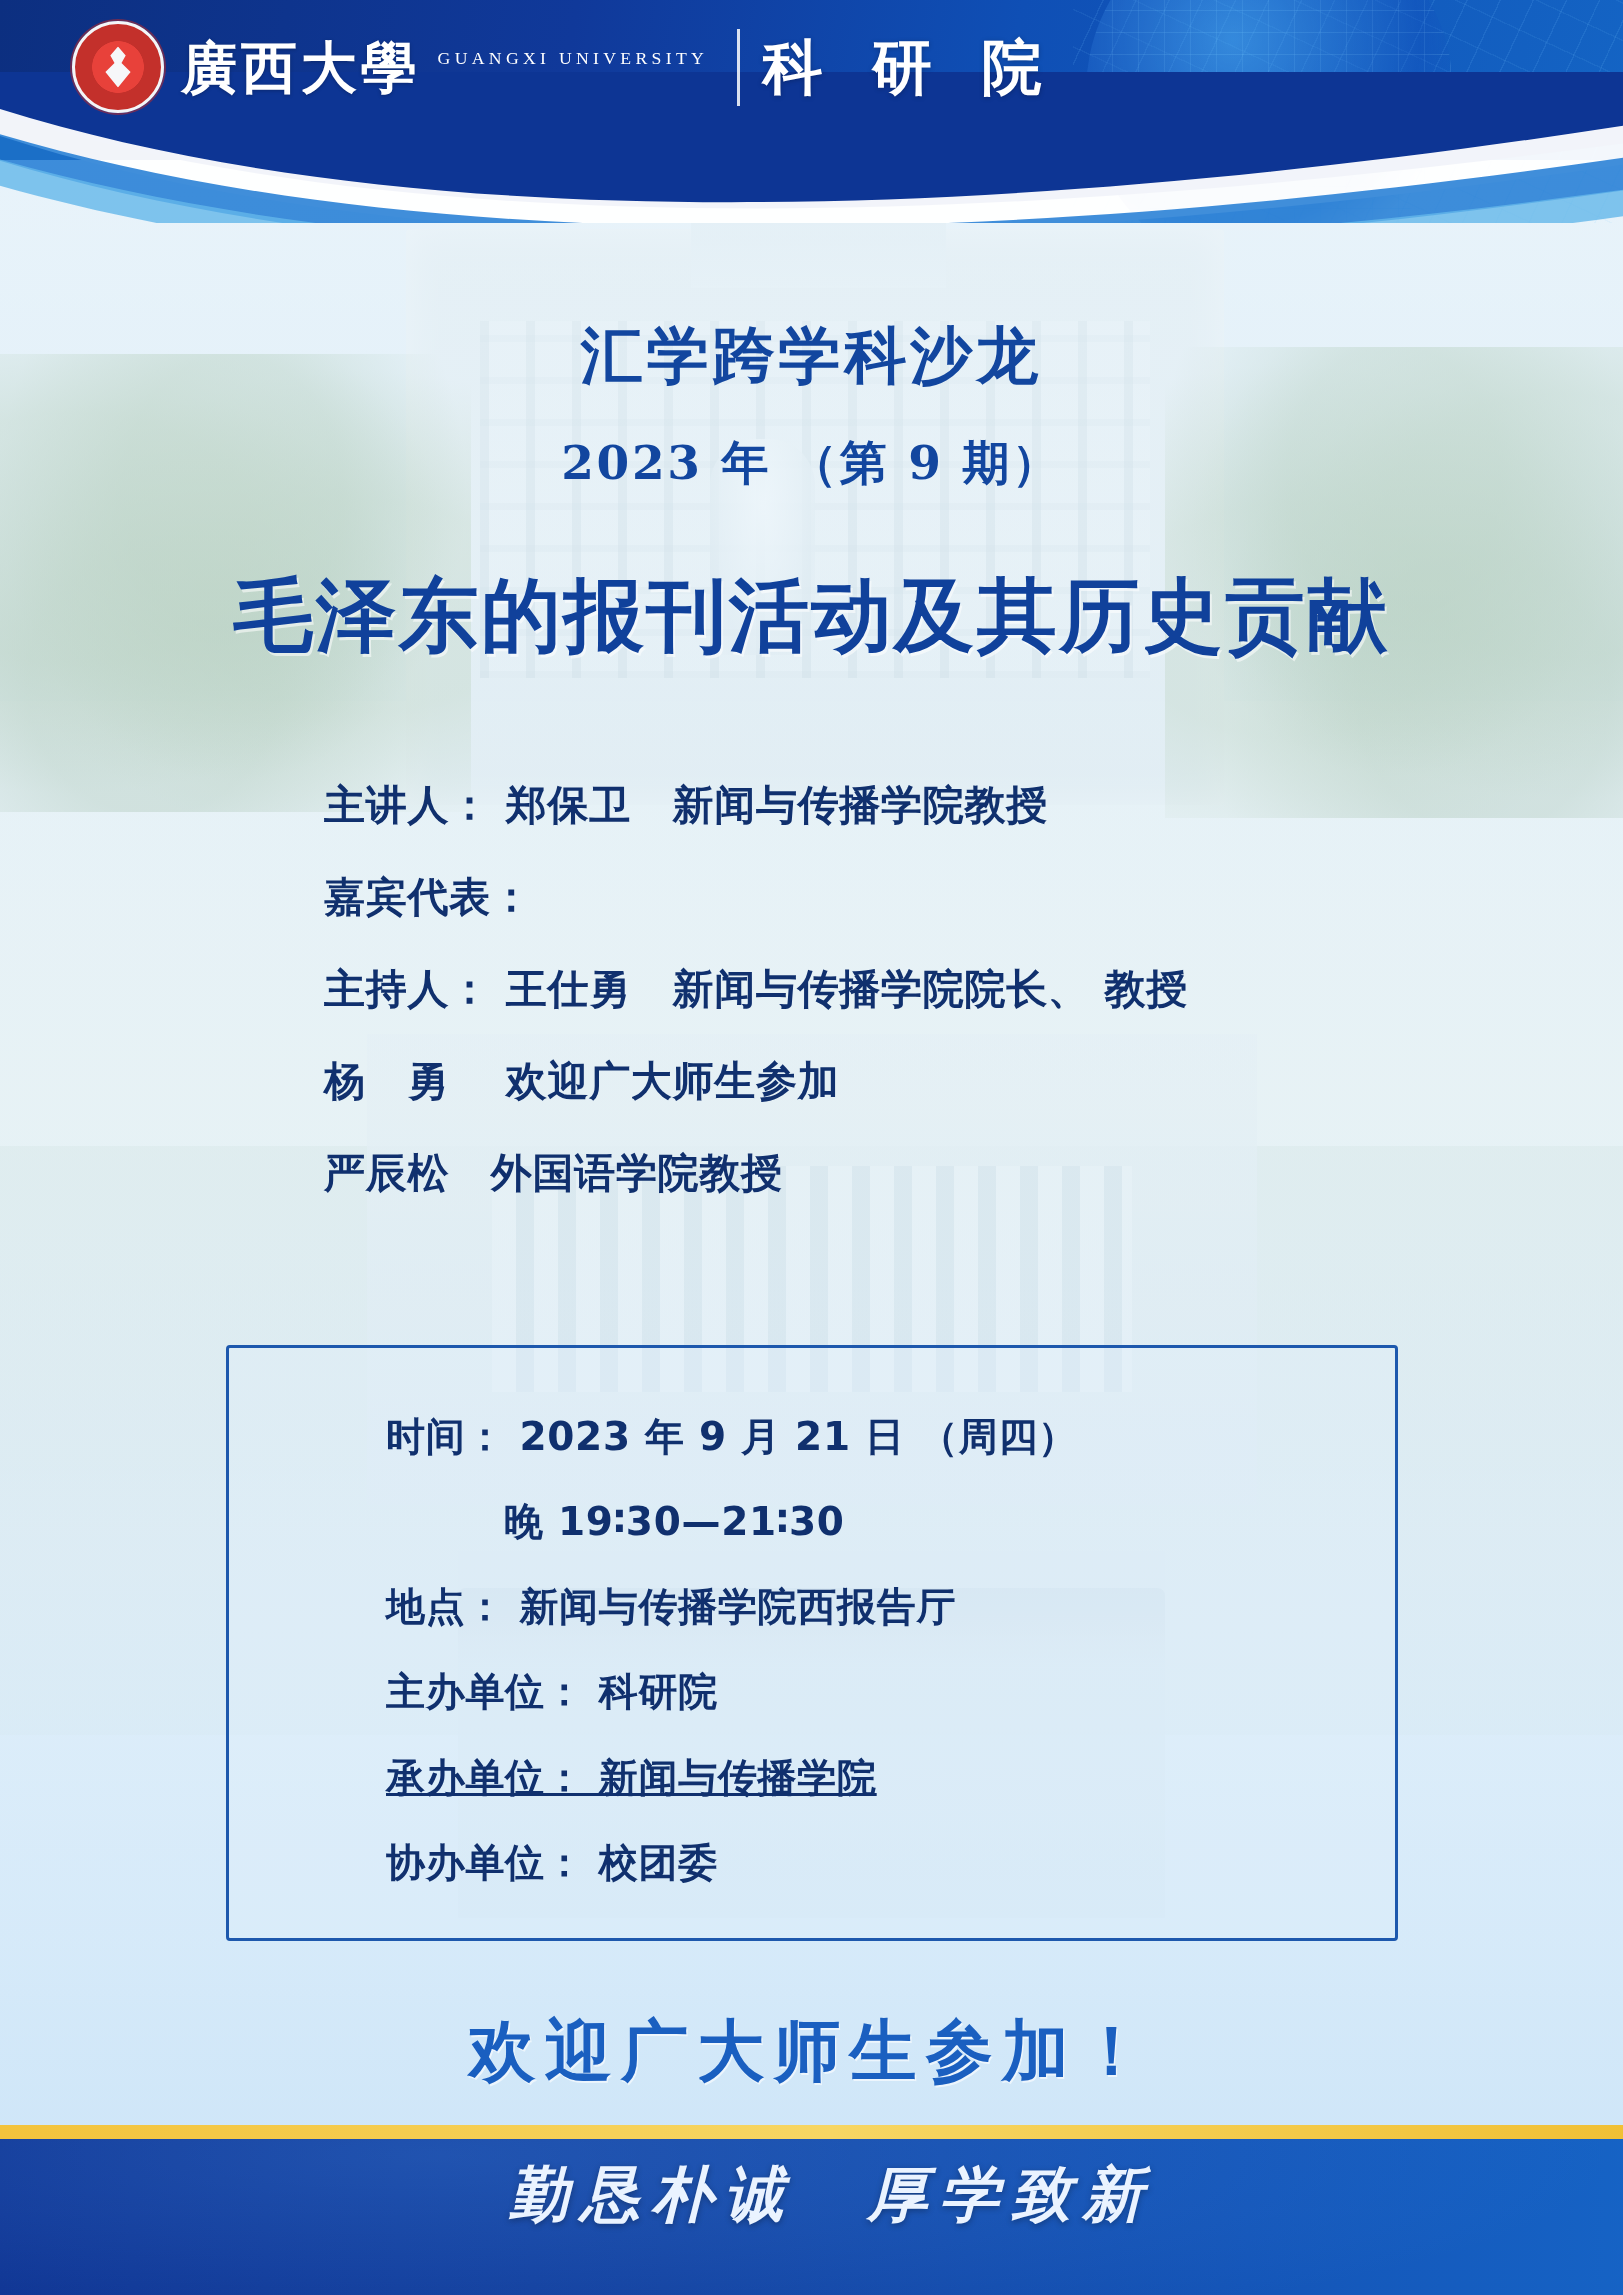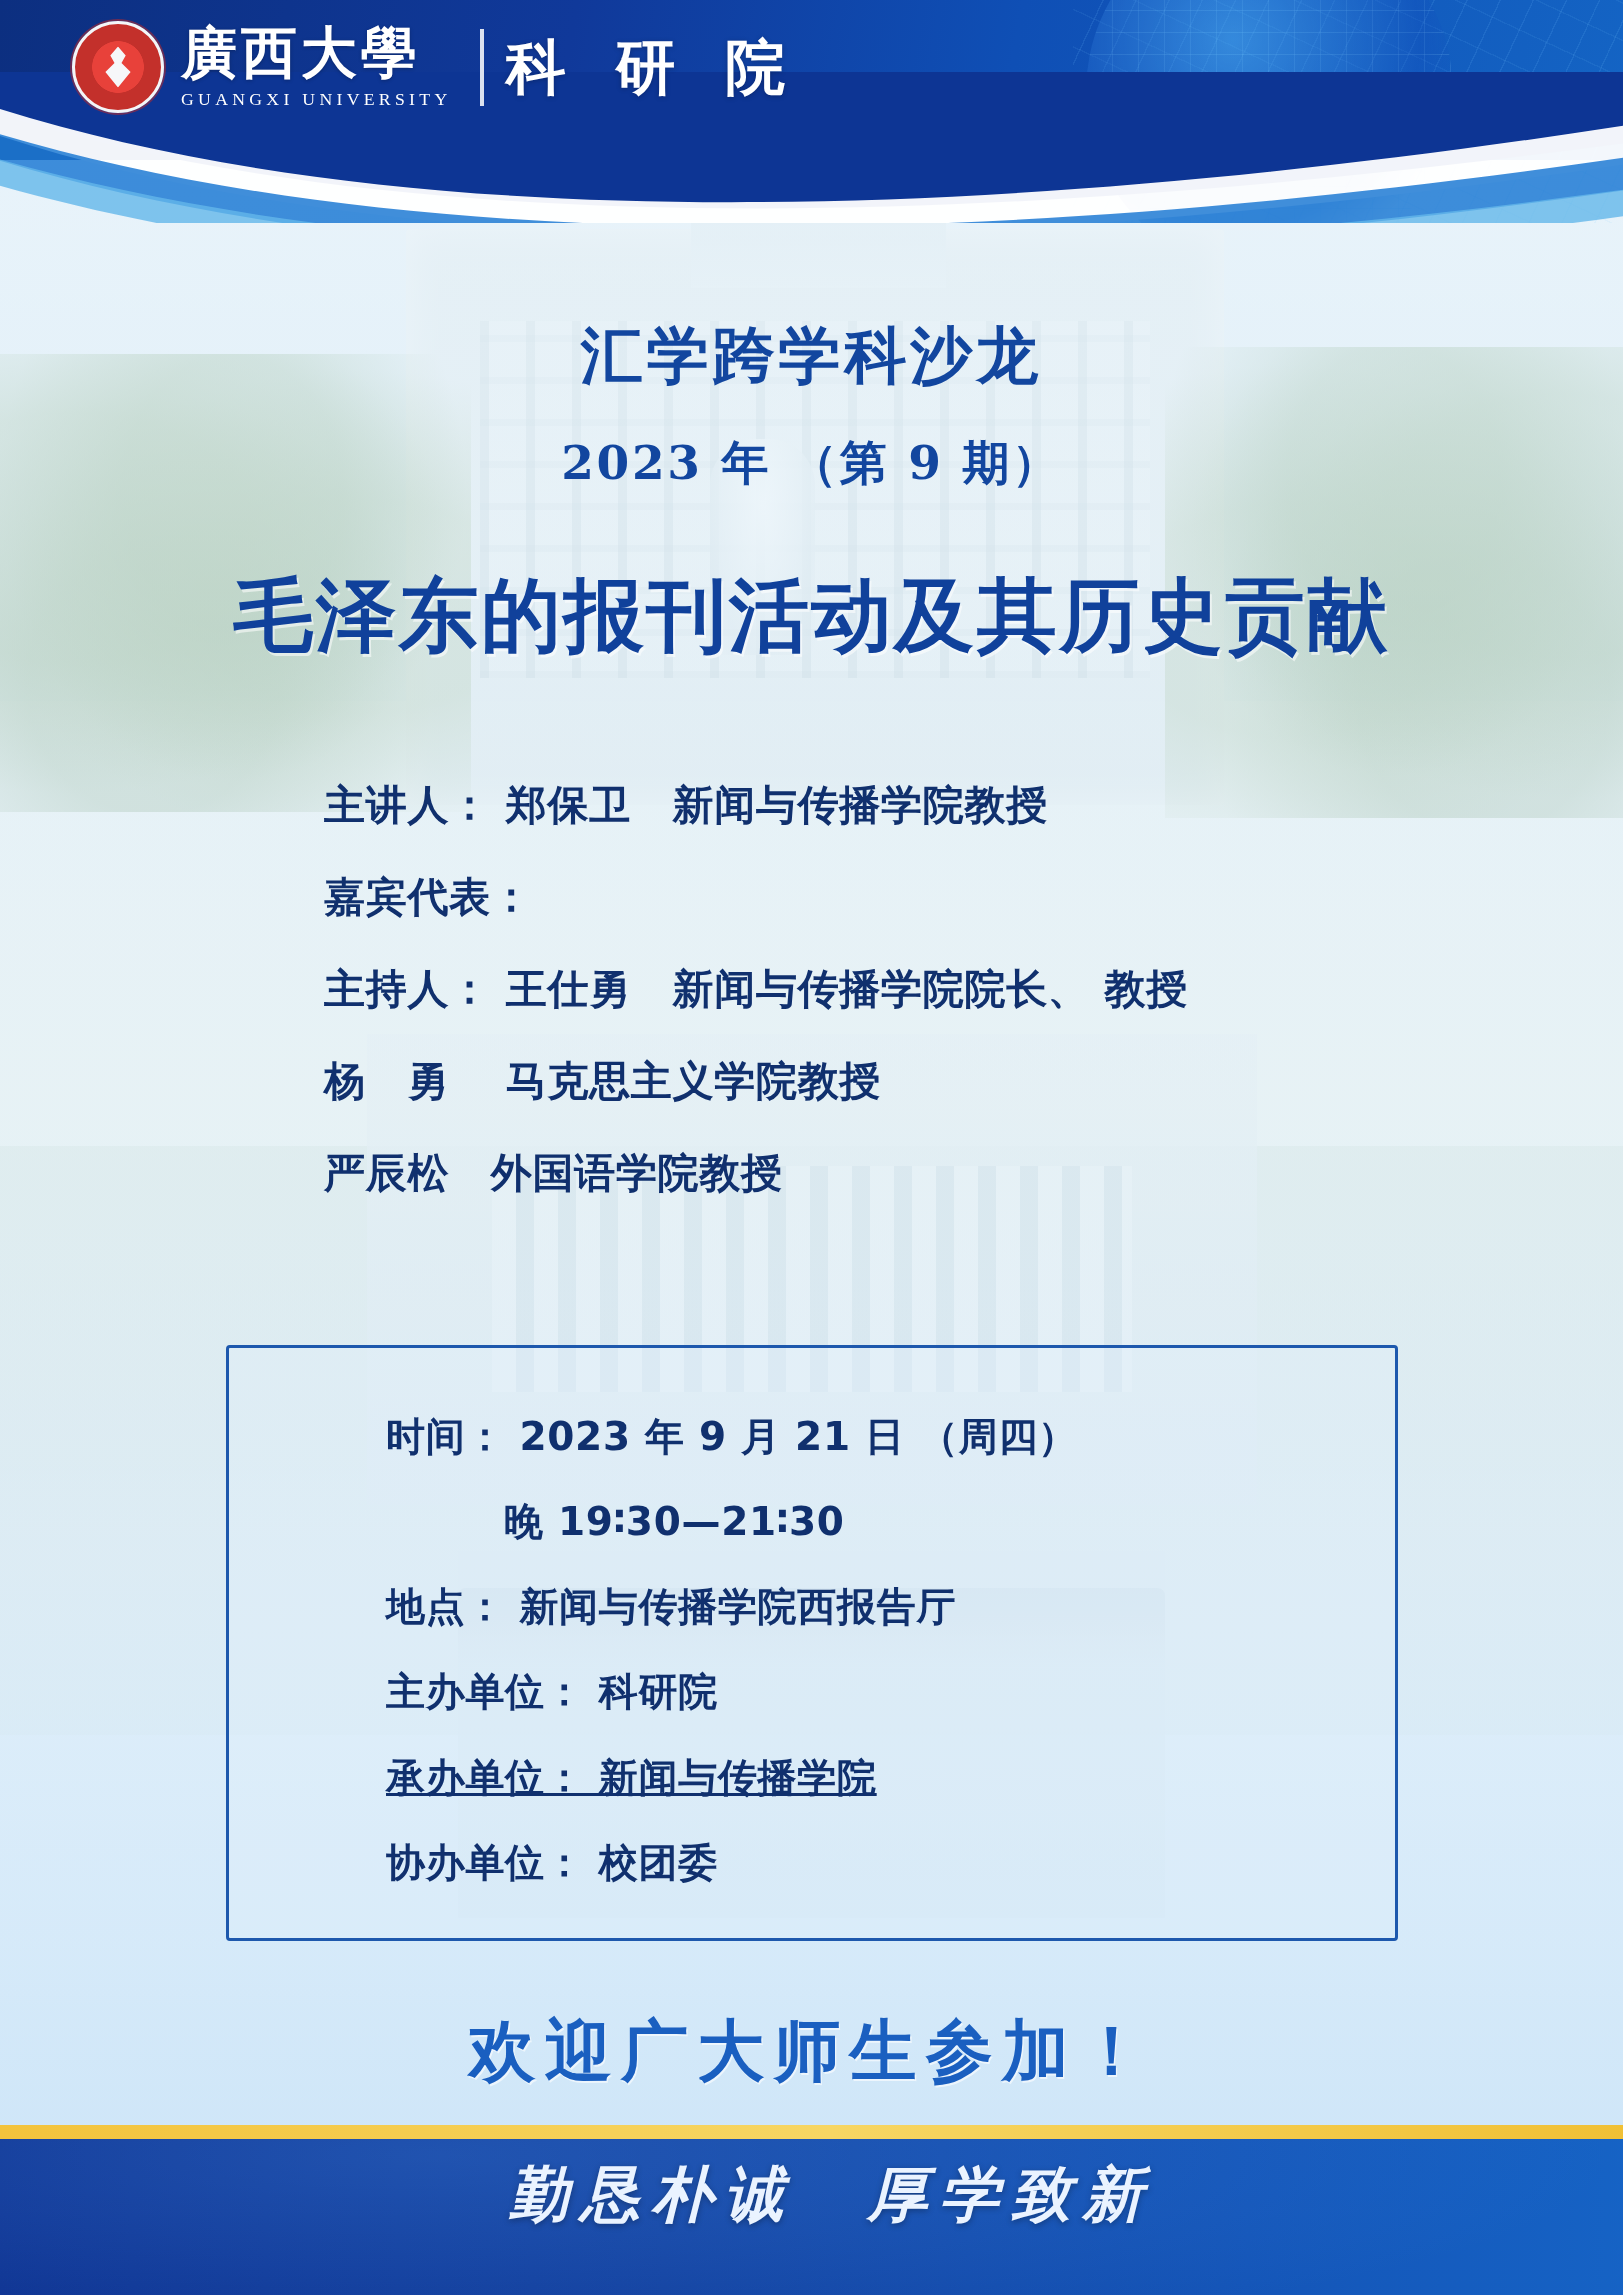--- a/index.html
+++ b/index.html
@@ -170,21 +170,21 @@
     text-shadow: 0 1.3px 3.9px rgba(0,0,0,.25);
   }
   .logo-en {
     font-family: "Liberation Serif", serif;
     font-size: 17.7px;
     letter-spacing: 4.3px;
     color: #ffffff;
     margin-left: 17px;
     margin-top: 9.2px;
   }
-  .logo-texts { display:flex; flex-direction:column; justify-content:center; }
+  .logo-texts { display:flex; flex-direction:row; justify-content:center; }
   .logo-divider {
     width: 3.3px; height: 77px;
     background: rgba(255,255,255,.85);
     margin: 0 22px 0 29px;
   }
   .logo-inst {
     font-family: "DejaVu Serif", "Liberation Serif", serif;
     font-size: 60px;
     font-weight: 700;
     color: #ffffff;
@@ -351,21 +351,21 @@
 
   <div class="content">
     <div class="title-series">汇学跨学科沙龙</div>
     <div class="title-issue">2023 年 （第 9 期）</div>
     <div class="title-main">毛泽东的报刊活动及其历史贡献</div>
 
     <div class="people">
       <div class="row">主讲人： 郑保卫　新闻与传播学院教授</div>
       <div class="row">嘉宾代表：</div>
       <div class="row">主持人： 王仕勇　新闻与传播学院院长、 教授</div>
-      <div class="row">杨　勇　 马克思主义学院教授</div>
+      <div class="row">杨　勇　 欢迎广大师生参加</div>
       <div class="row">严辰松　外国语学院教授</div>
     </div>
 
     <div class="infobox">
       <div class="line l1">时间： 2023 年 9 月 21 日 （周四）</div>
       <div class="line l2">晚 19∶30—21∶30</div>
       <div class="line l3">地点： 新闻与传播学院西报告厅</div>
       <div class="line l4">主办单位： 科研院</div>
       <div class="line l5">承办单位： 新闻与传播学院</div>
       <div class="line l6">协办单位： 校团委</div>

